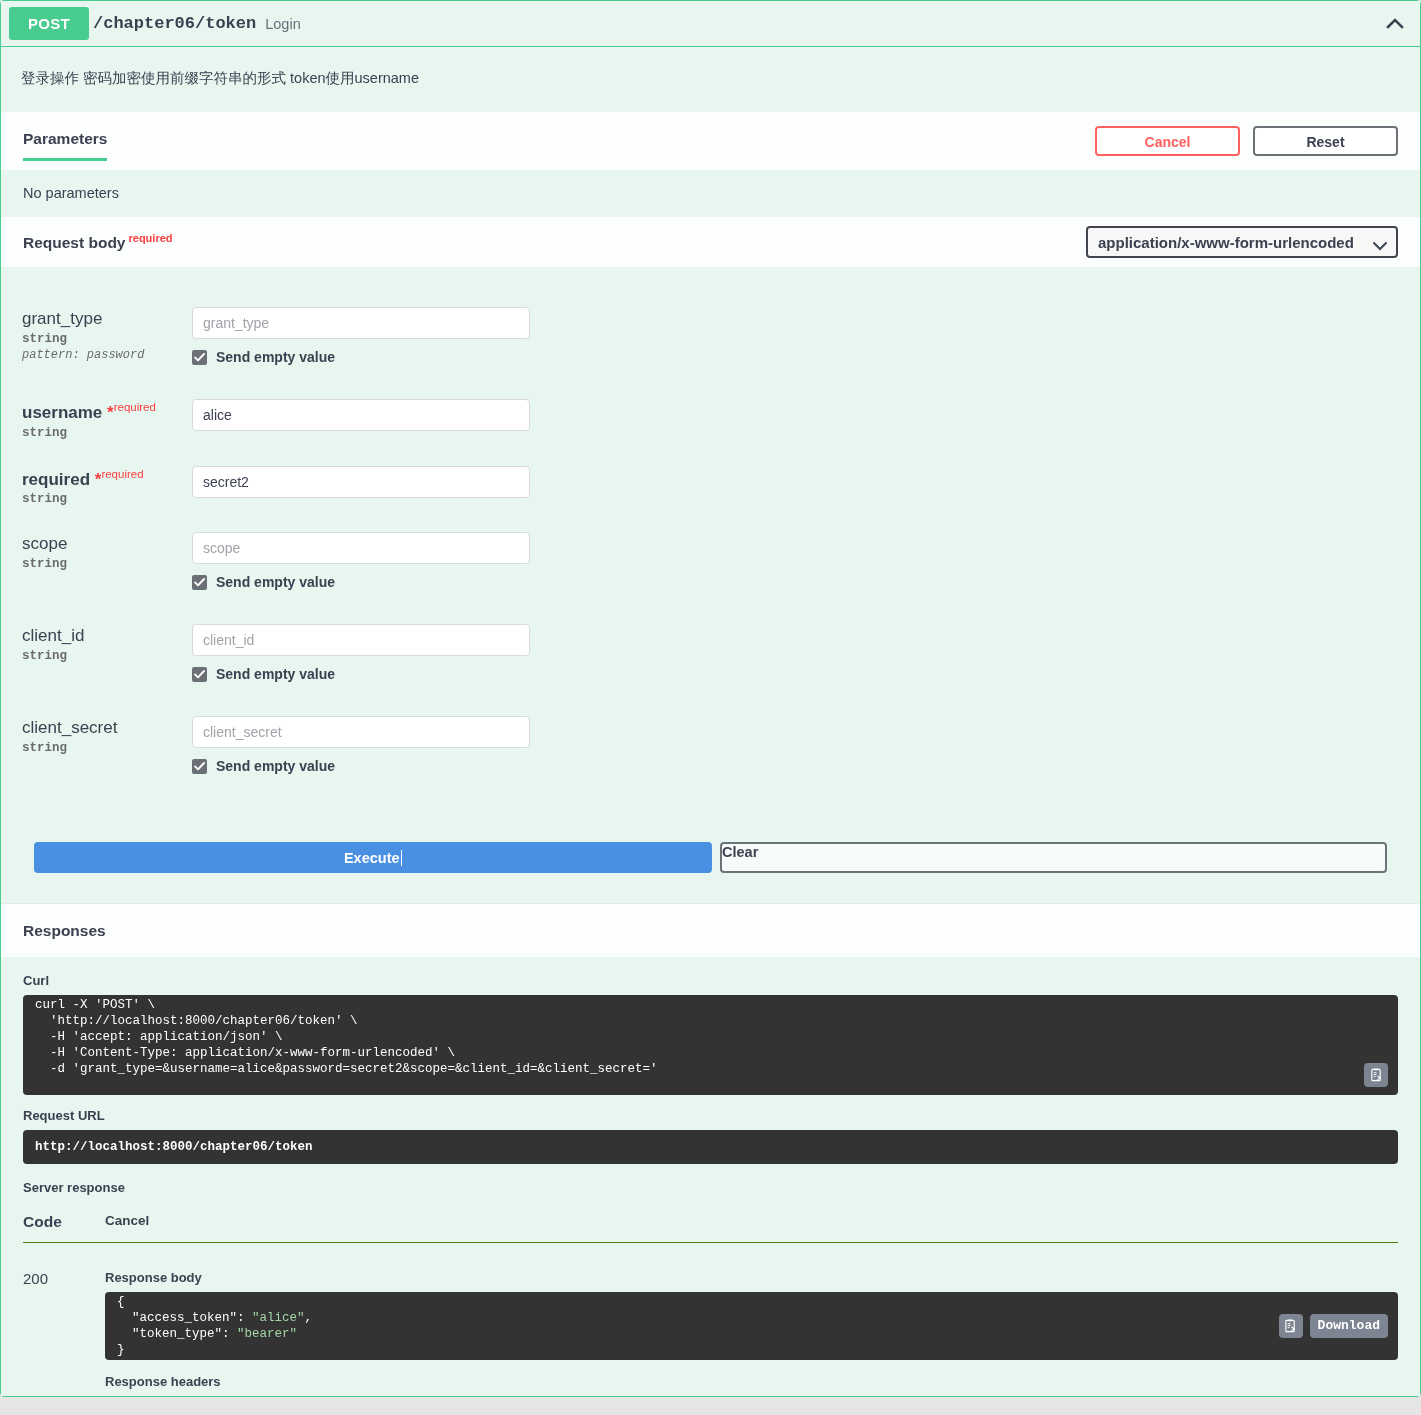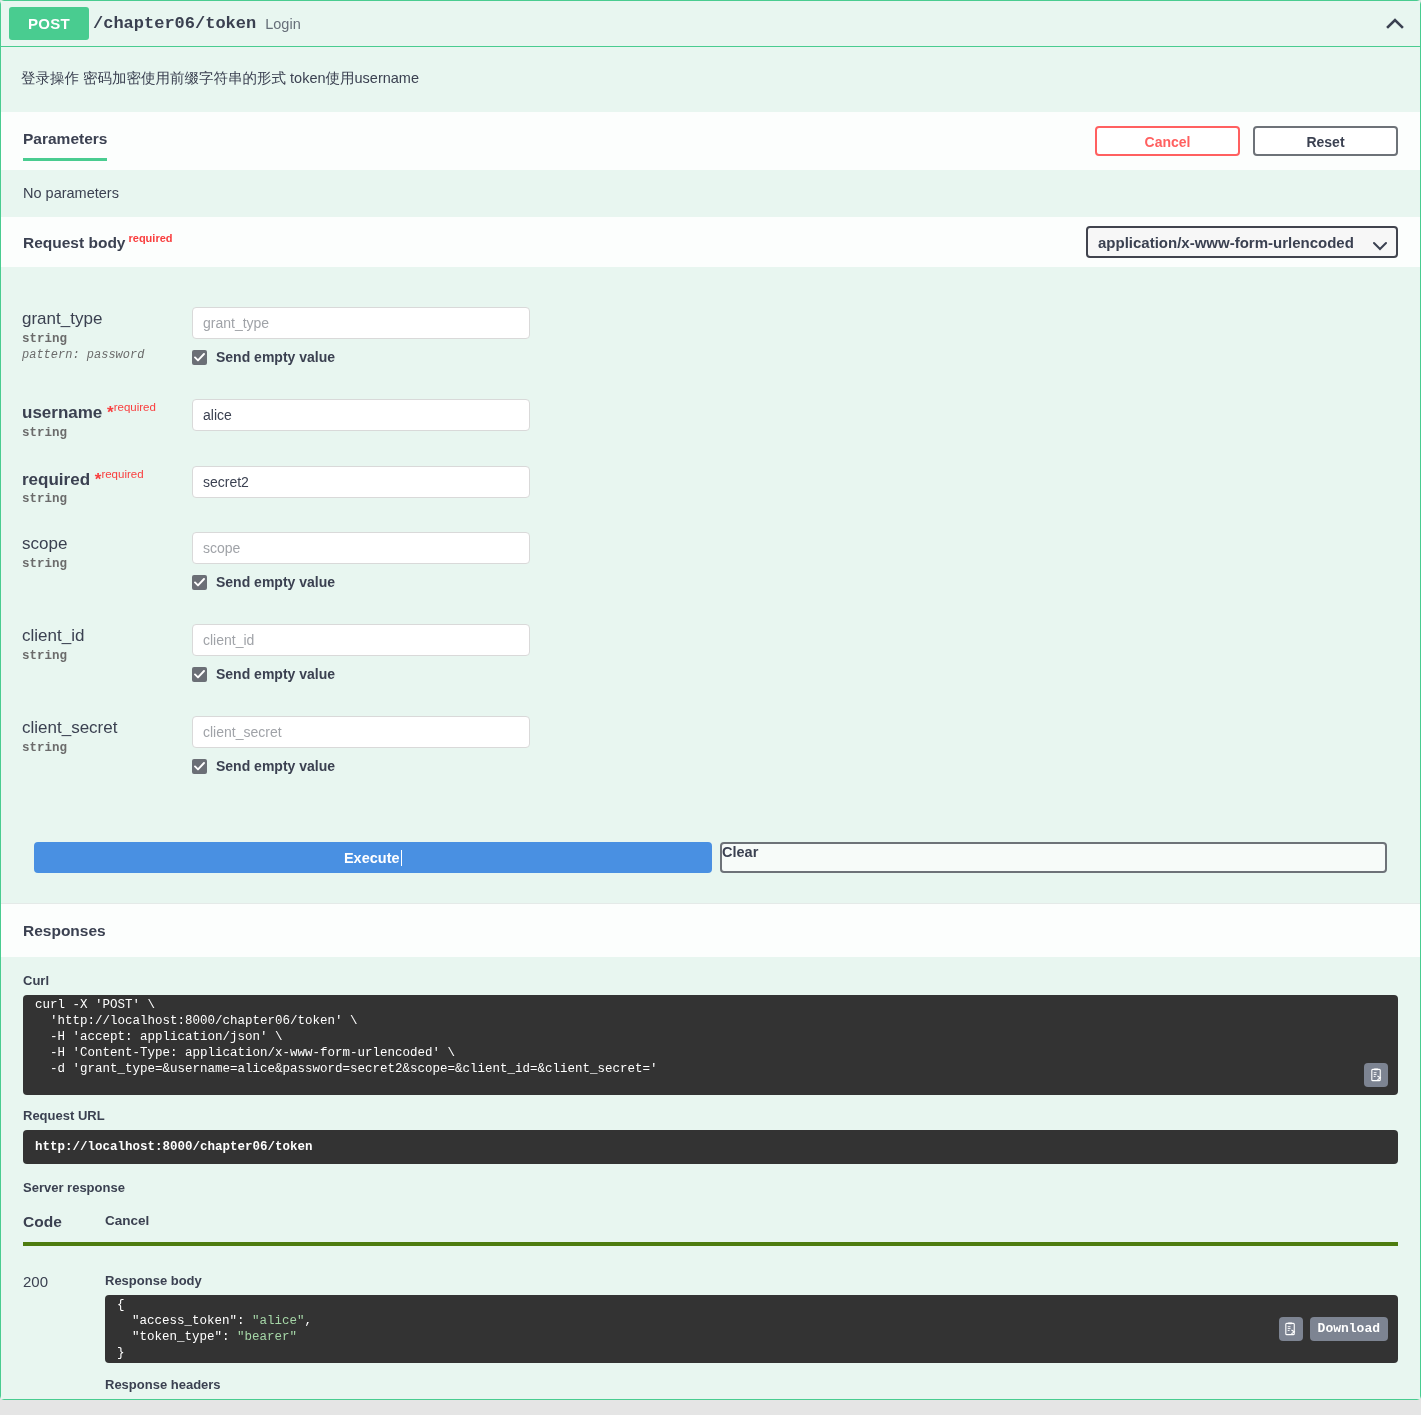--- a/index.html
+++ b/index.html
@@ -314,21 +314,21 @@
 
   .server-response {
     font-size: 13px;
     font-weight: bold;
     color: #3b4151;
     margin: 16px 0 18px 0;
   }
   .resp-table { width: 100%; }
   .rt-head {
     display: flex;
-    border-bottom: 4px solid #4d7c0f;
+    border-bottom: 1px solid #4d7c0f;
     padding-bottom: 11px;
   }
   .rt-code-col { width: 82px; font-size: 15.5px; font-weight: bold; color: #3b4151; }
   .rt-det-col  { font-size: 13.5px; font-weight: bold; color: #3b4151; }
   .rt-row { display: flex; padding-top: 27px; }
   .rt-code { width: 82px; font-size: 15px; color: #3b4151; }
   .rt-det  { flex: 1; }
   .download-btn {
     height: 24px;
     border-radius: 4px;

